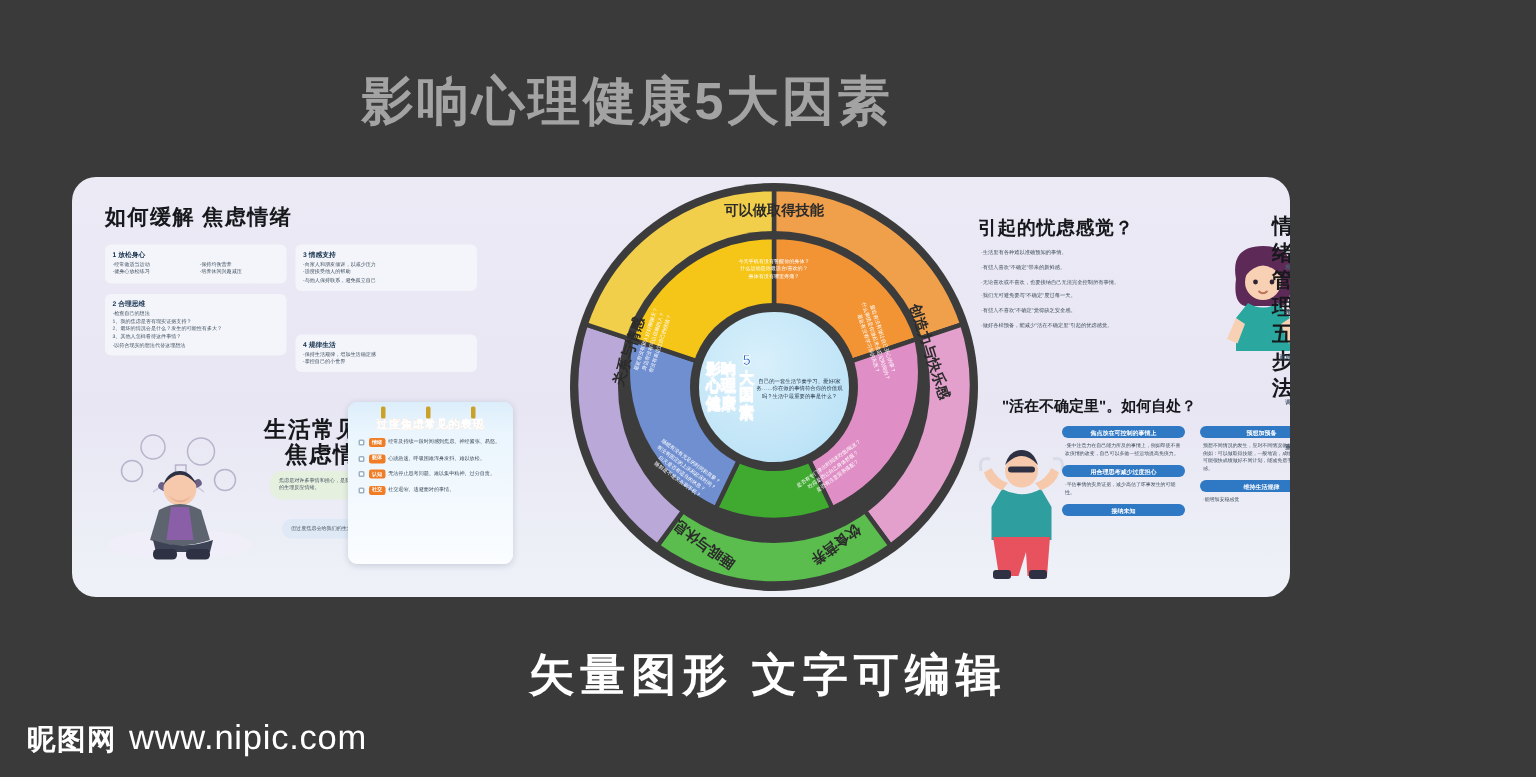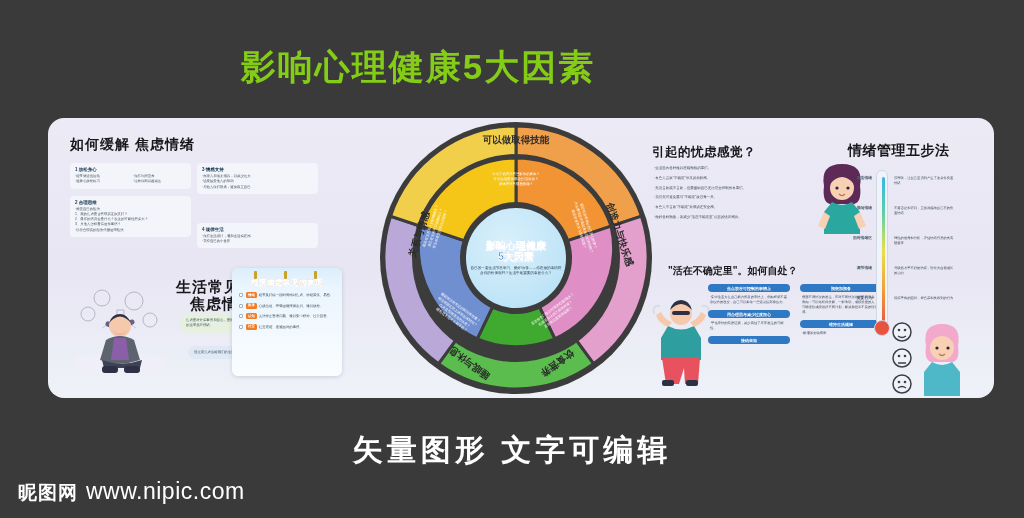--- a/index.html
+++ b/index.html
@@ -7,46 +7,46 @@
     width: 1024px; height: 518px;
     background: #3a3a3a;
     font-family: "Liberation Sans", "DejaVu Sans", sans-serif;
     overflow: hidden;
   }
   .stage { position: relative; width: 1024px; height: 518px; }
 
   
   .main-title {
     position: absolute; left: 0; top: 44px; width: 836px;
-    text-align: center; color: #84cc16;
+    text-align: center; color: #a3a3a3;
     font-size: 35px; font-weight: bold; letter-spacing: 2px;
   }
 
   
   .poster {
     position: absolute; left: 48px; top: 118px;
-    width: 946px; height: 280px;
+    width: 812px; height: 280px;
     background: linear-gradient(180deg,#eceaf5 0%,#e8e6f3 55%,#eef2f8 100%);
     border-radius: 16px;
     overflow: hidden;
   }
 
   
   .wheel-wrap {
     position: absolute; left: 330px; top: 2px;
     width: 276px; height: 276px;
   }
   .wheel { position: absolute; inset: 0; }
   .wheel-center {
     position: absolute; left: 50%; top: 50%;
     width: 104px; height: 104px; margin: -52px 0 0 -52px;
     border-radius: 50%;
     background: radial-gradient(circle at 40% 35%, #d9f0fb 0%, #bfe4f7 70%, #a9d9f2 100%);
     border: 2px solid #3c3c3c;
-    display: flex; flex-direction: column;
+    display: flex; flex-direction: row;
     align-items: center; justify-content: center;
     text-align: center; padding: 4px;
   }
   .wheel-center .ct {
     font-size: 10px; font-weight: bold; line-height: 1.15;
     color: #1f66c4; -webkit-text-stroke: 0.6px #ffffff;
     text-shadow: 0 1px 0 #fff;
   }
   .wheel-center .cs {
     margin-top: 3px; font-size: 3.6px; line-height: 1.45; color: #2c3d52;

